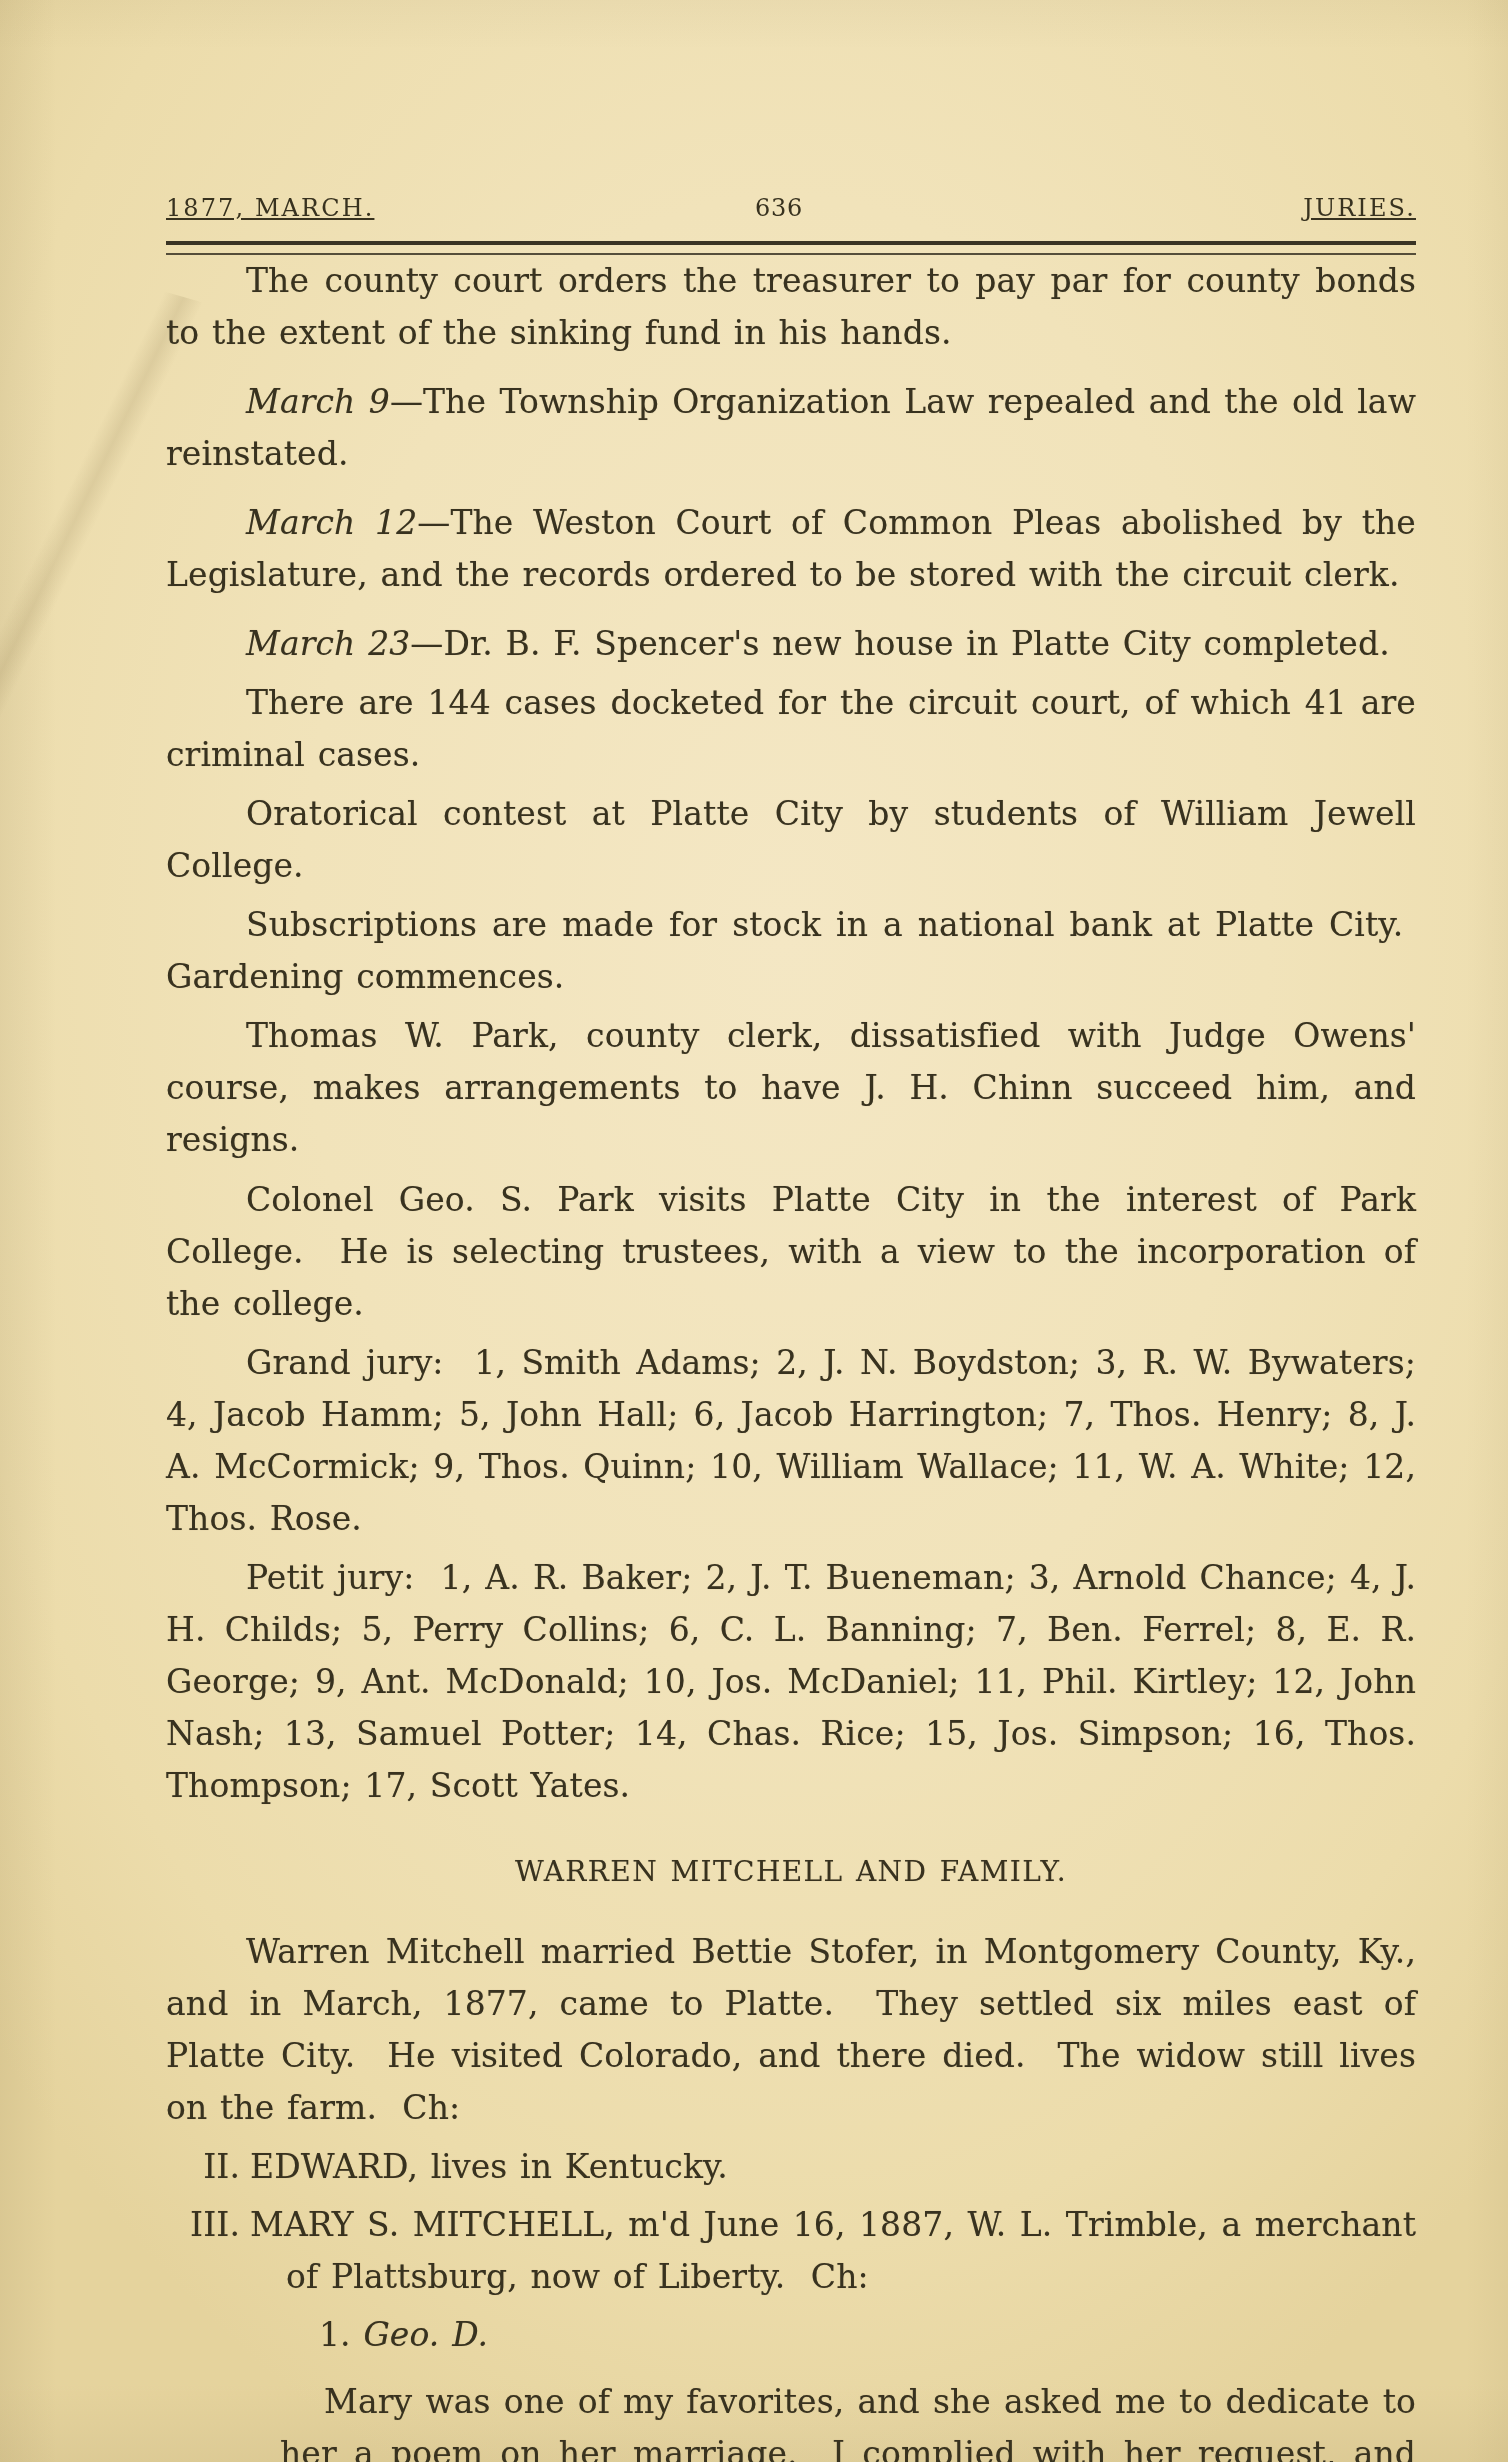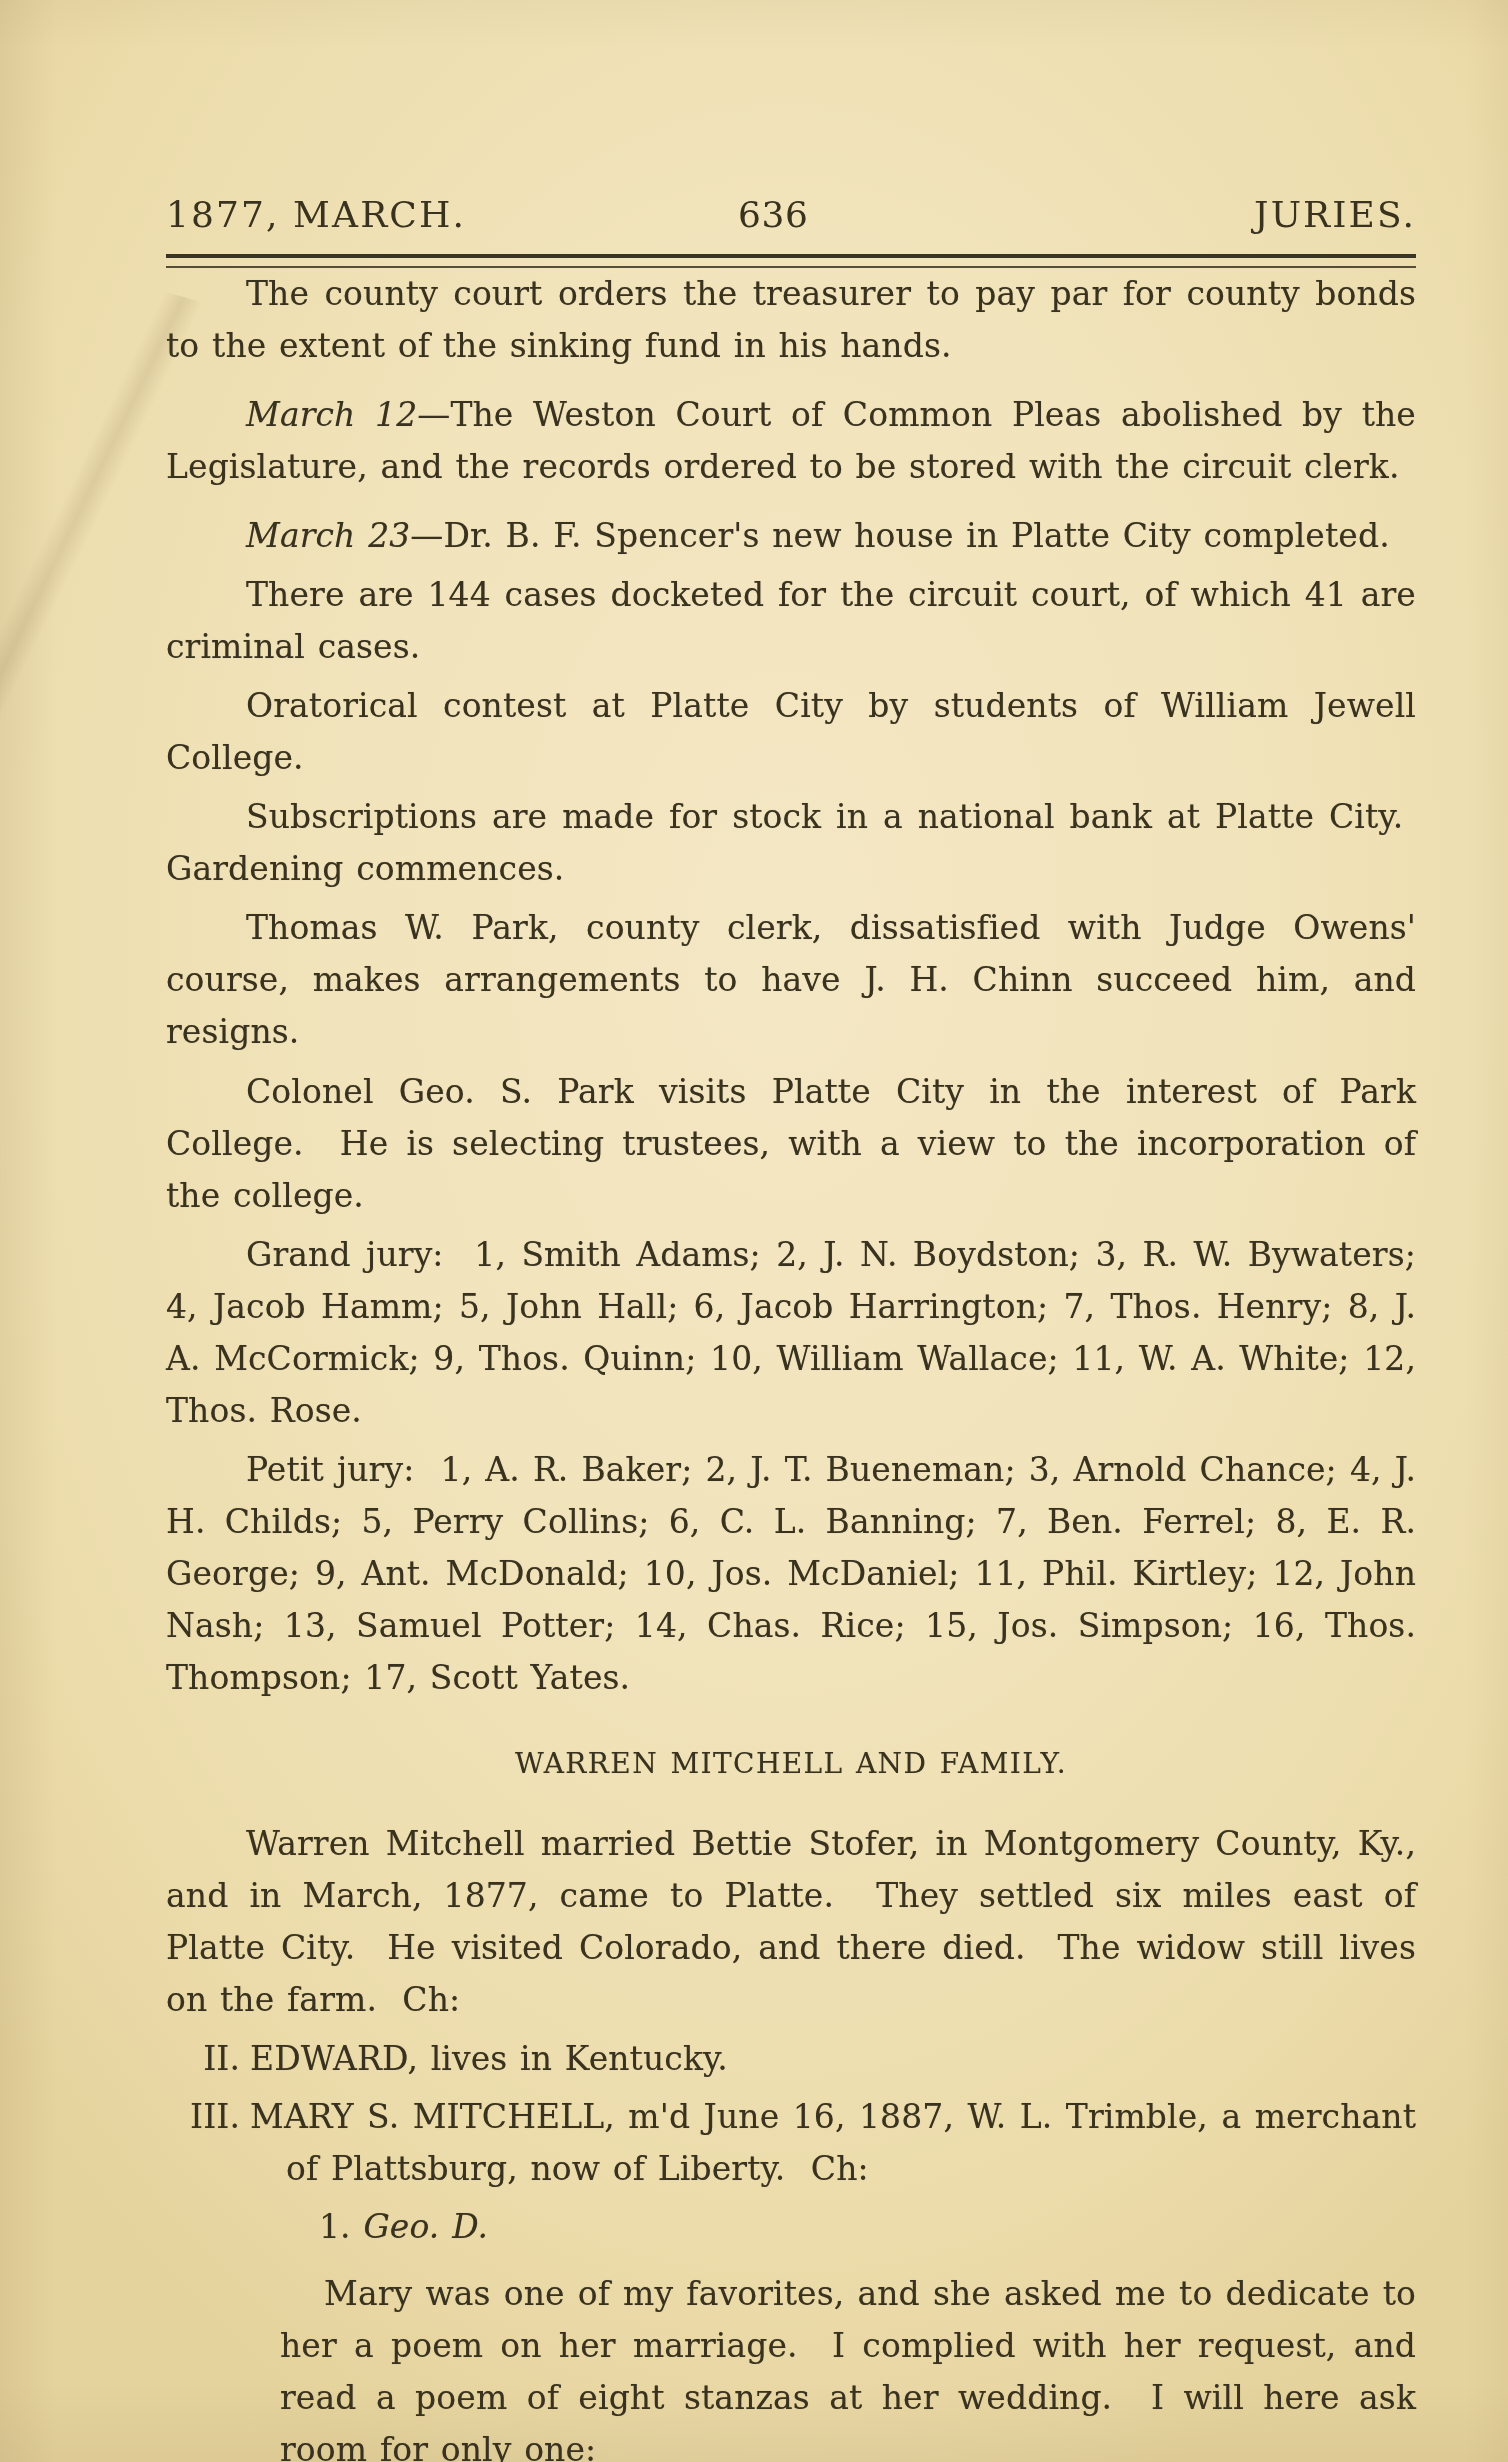--- a/index.html
+++ b/index.html
@@ -19,21 +19,21 @@
       linear-gradient(180deg, rgba(120,100,55,0.05), rgba(120,100,55,0) 50px);
   }
   .crease{
     position:absolute;left:-57px;top:228px;width:300px;height:1141px;
     background:linear-gradient(100deg, rgba(0,0,0,0) 46%,
       rgba(120,100,55,0.15) 50%, rgba(0,0,0,0) 54%);
     transform:rotate(16deg);transform-origin:top left;pointer-events:none;
   }
   .content{position:absolute;left:166px;top:194px;width:1250px;}
   .hdr{position:relative;display:flex;justify-content:space-between;
-       align-items:flex-start;font-size:36px;letter-spacing:2.1px;}
+       align-items:flex-start;font-size:24px;letter-spacing:2.1px;text-decoration:underline;}
   .hc{position:absolute;left:50%;transform:translateX(-75%);letter-spacing:0.7px;}
   .rule{margin-top:18.5px;height:8.6px;
         border-top:4.3px solid #3a3424;
         border-bottom:2.1px solid rgba(58,52,36,0.85);}
   .bodytext{
     font-size:33px;line-height:52px;text-align:justify;
     word-spacing:2.1px;letter-spacing:0.1px;
     text-shadow:0 0 0.7px rgba(56,50,31,0.35);
   }
   .para{margin:0 0 7.1px;text-indent:80px;}
@@ -60,20 +60,21 @@
     <span class="hc">636</span>
     <span class="hr">JURIES.</span>
   </div>
 
   <div class="rule"></div>
 
   <div class="bodytext">
 
     <p class="para"><span class="it"></span><span>The county court orders the treasurer to pay par for county bonds to the extent of the sinking fund in his hands.</span></p>
 
+    <p class="para m"><span class="it">March 9</span><span>—The Township Organization Law repealed and the old law reinstated.</span></p>
 
     <p class="para m"><span class="it">March 12</span><span>—The Weston Court of Common Pleas abolished by the Legislature, and the records ordered to be stored with the circuit clerk.</span></p>
 
     <p class="para m"><span class="it">March 23</span><span>—Dr. B. F. Spencer's new house in Platte City completed.</span></p>
 
     <p class="para"><span class="it"></span><span>There are 144 cases docketed for the circuit court, of which 41 are criminal cases.</span></p>
 
     <p class="para"><span class="it"></span><span>Oratorical contest at Platte City by students of William Jewell College.</span></p>
 
     <p class="para"><span class="it"></span><span>Subscriptions are made for stock in a national bank at Platte City.&nbsp; Gardening commences.</span></p>

